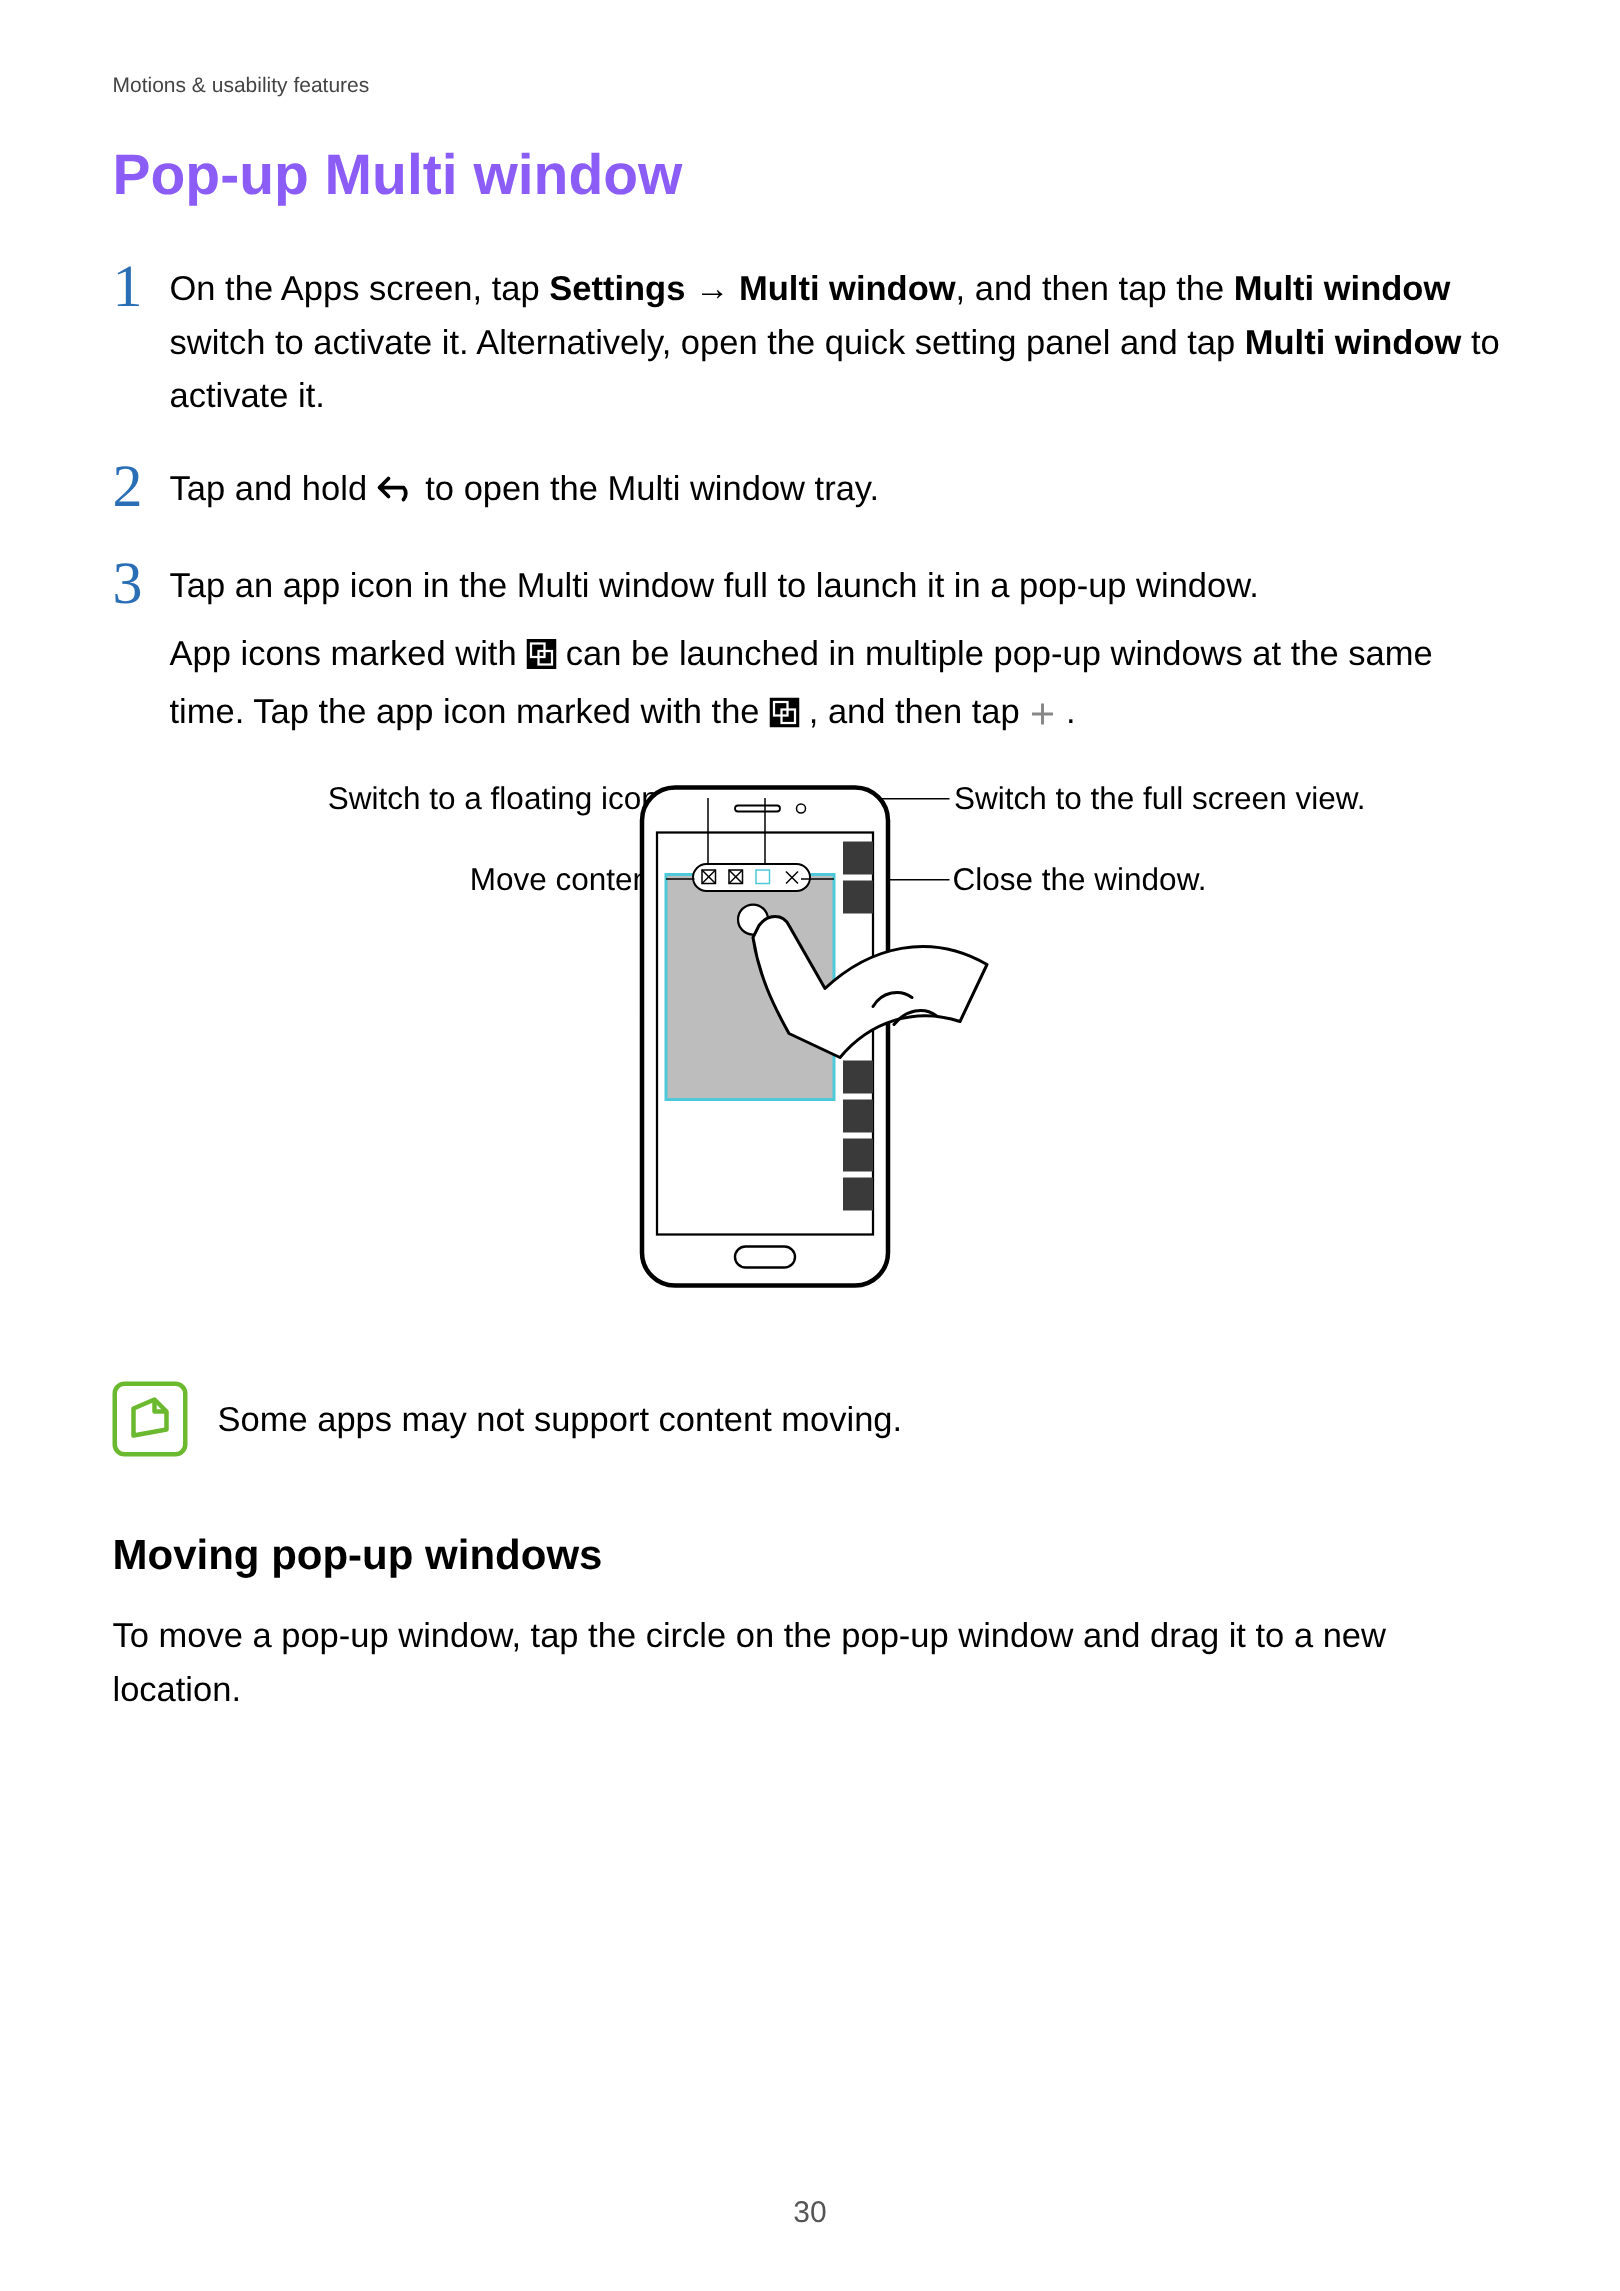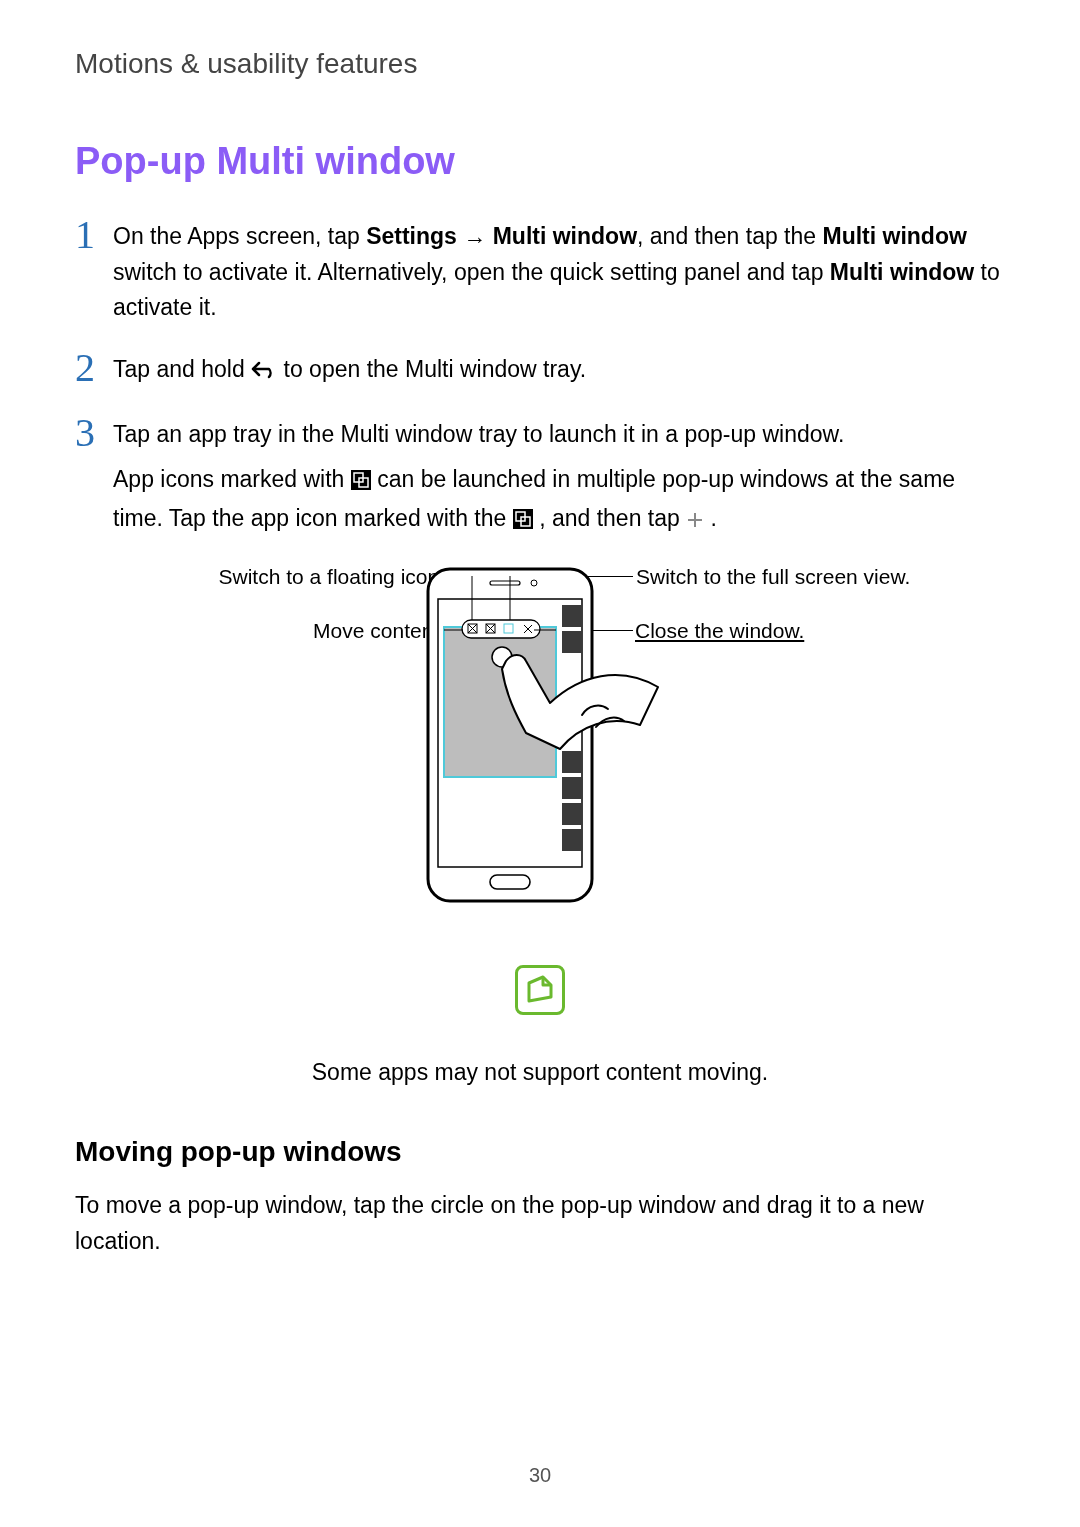--- a/index.html
+++ b/index.html
@@ -6,23 +6,23 @@
   body {
     width: 1080px;
     height: 1527px;
     background: #fff;
     font-family: Arial, Helvetica, sans-serif;
     color: #000;
     position: relative;
     padding: 48px 75px 0 75px;
   }
   .breadcrumb {
-    font-size: 28px;
+    font-size: 14px;
     color: #444;
-    margin-bottom: 60px;
+    margin-bottom: 32px;
   }
   h1.section-title {
     color: #8b5cf6;
     font-size: 38px;
     font-weight: bold;
     margin-bottom: 36px;
   }
   ol.steps { list-style: none; }
   ol.steps > li {
     display: flex;
@@ -69,23 +69,22 @@
   }
   .phone-svg {
     position: absolute;
     left: 50%;
     transform: translateX(-50%);
     top: 0;
   }
   .note-row {
     display: flex;
     align-items: center;
-    gap: 44px;
+    gap: 20px;
     margin: 20px 0 50px 0;
-    flex-direction: column;
   }
   .note-icon {
     width: 50px; height: 50px;
     border: 3px solid #6ab92e;
     border-radius: 8px;
     display: flex;
     align-items: center;
     justify-content: center;
     flex-shrink: 0;
   }
@@ -138,21 +137,21 @@
           </svg>
         </span>
         <span> to open the Multi window tray.</span>
       </p>
     </div>
   </li>
 
   <li>
     <div class="step-num">3</div>
     <div class="step-body">
-      <p>Tap an app tray in the Multi window tray to launch it in a pop-up window.</p>
+      <p>Tap an app icon in the Multi window full to launch it in a pop-up window.</p>
       <p>
         <span>App icons marked with </span>
         <span class="inline-icon">
           <svg width="20" height="20" viewBox="0 0 20 20">
             <rect x="0" y="0" width="20" height="20" fill="#000"></rect>
             <rect x="3" y="3" width="9" height="9" fill="none" stroke="#fff" stroke-width="1.5"></rect>
             <rect x="8" y="8" width="9" height="9" fill="none" stroke="#fff" stroke-width="1.5"></rect>
           </svg>
         </span>
         <span> can be launched in multiple pop-up windows at the same time. Tap the app icon marked with the </span>
@@ -180,21 +179,21 @@
 
   <div class="callout" style="top:0px; right:560px; text-align:right;">Switch to a floating icon.</div>
   <div class="callout-line" style="top:11px; left:372px; width:48px;"></div>
 
   <div class="callout" style="top:0px; left:561px;text-align:right;">Switch to the full screen view.</div>
   <div class="callout-line" style="top:11px; left:460px; width:98px;"></div>
 
   <div class="callout" style="top:54px; right:560px; text-align:right;">Move content.</div>
   <div class="callout-line" style="top:65px; left:372px; width:40px;"></div>
 
-  <div class="callout" style="top:54px; left:560px;text-decoration:underline;">Close the window.</div>
+  <div class="callout" style="top:54px; left:560px;">Close the window.</div>
   <div class="callout-line" style="top:65px; left:482px; width:76px;"></div>
 
   <svg class="phone-svg" width="260" height="340" viewBox="0 0 260 340">
 
     <rect x="18" y="4" width="164" height="332" rx="22" ry="22" fill="#fff" stroke="#000" stroke-width="3"></rect>
     <rect x="28" y="34" width="144" height="268" fill="#fff" stroke="#000" stroke-width="1.5"></rect>
 
     <rect x="80" y="16" width="30" height="4" rx="2" fill="none" stroke="#000" stroke-width="1.2"></rect>
     <circle cx="124" cy="18" r="3" fill="none" stroke="#000" stroke-width="1"></circle>
 

